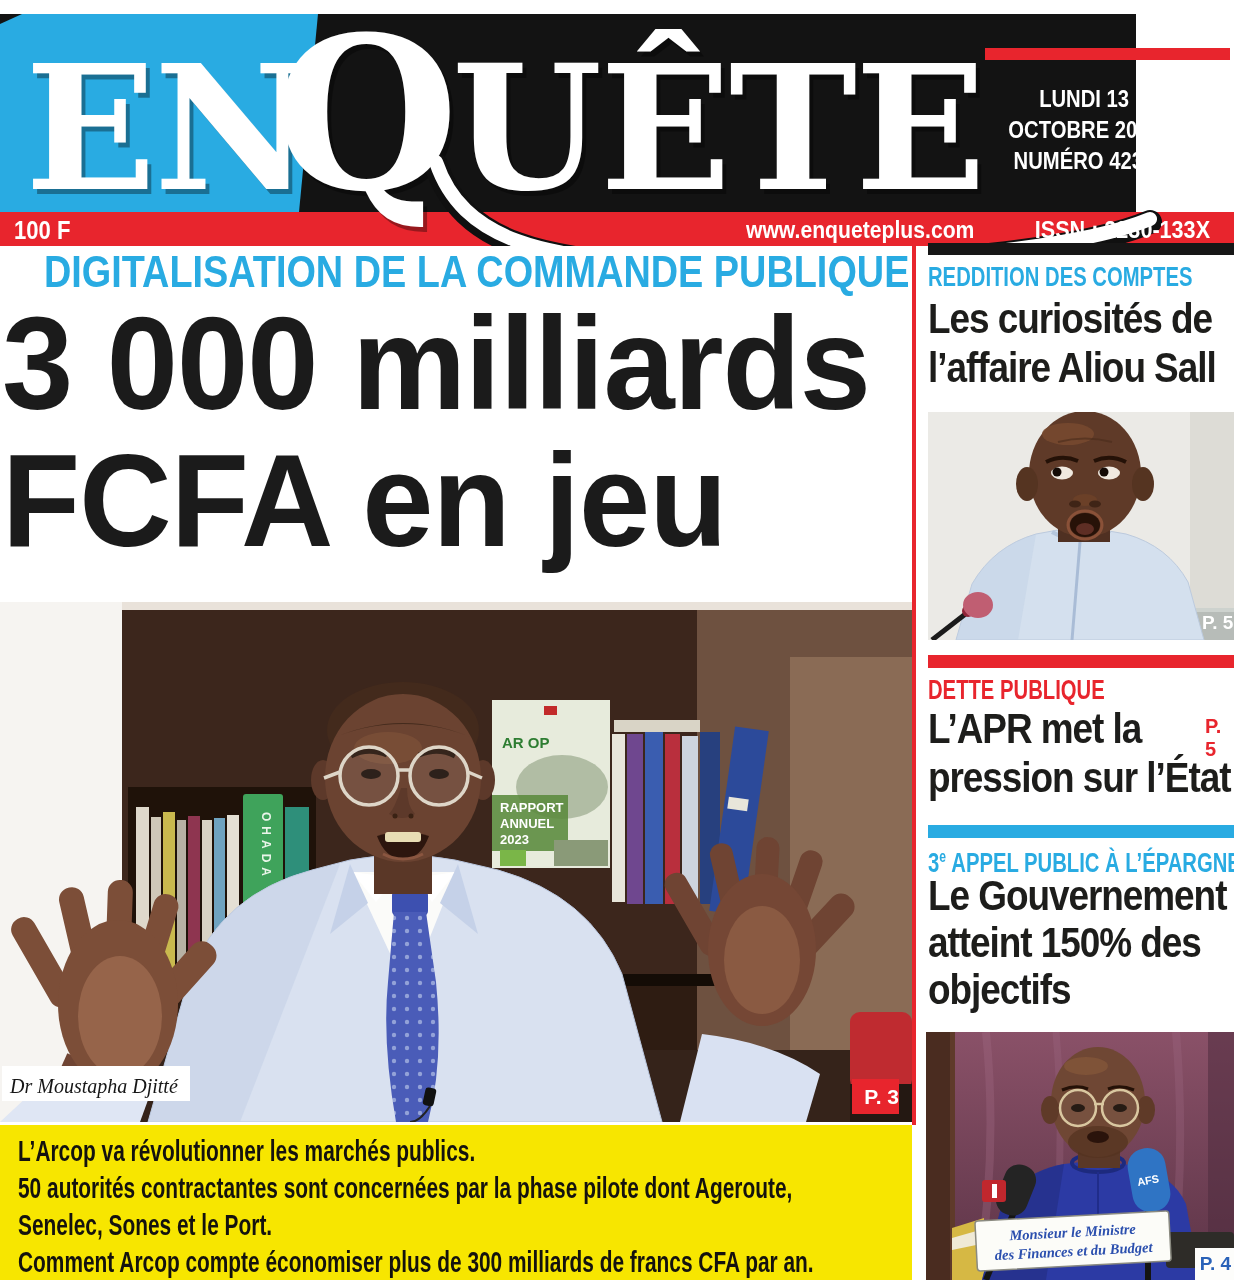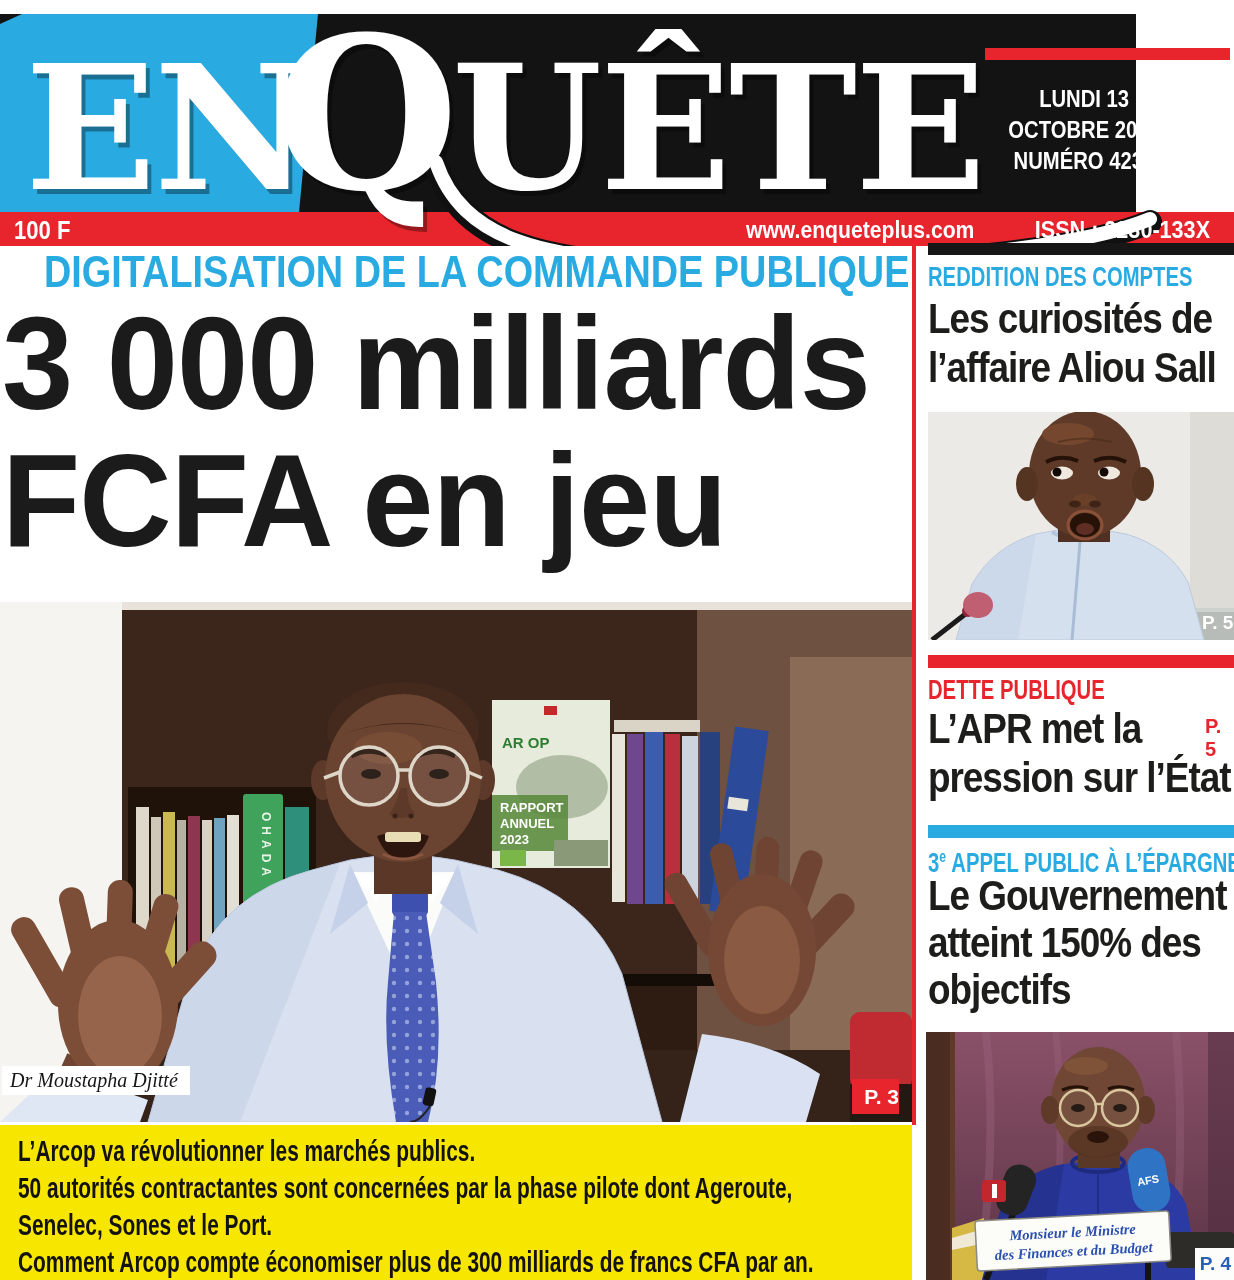--- a/index.html
+++ b/index.html
@@ -19,21 +19,21 @@
   .date-lines{left:956px;top:70px;width:256px;text-align:center;color:#fff;
               font-weight:bold;font-size:23px;line-height:31px;}
   .price{left:14px;top:201px;color:#fff;font-weight:bold;font-size:26px;}
   .website{left:736px;top:203px;width:246px;text-align:center;color:#fff;font-weight:bold;font-size:23px;}
   .issn{left:1020px;top:202px;width:200px;text-align:right;color:#fff;font-weight:bold;font-size:24px;}
   
   .kicker-main{left:6px;top:250px;color:var(--c-cyan,#29ABE2);font-weight:bold;font-size:44px;line-height:44px;margin-left:38px;}
   .headline-main{left:2px;top:295px;font-weight:bold;font-size:132px;line-height:137px;
                  letter-spacing:-1px;color:var(--c-ink,#1b1b1b);}
   .lead-photo{left:0;top:602px;}
-  .caption{left:2px;top:1066px;background:#fff;padding:3px 12px 3px 8px;
+  .caption{left:2px;top:1066px;background:#fff;padding:9px 12px 3px 8px;
            font-family:"Liberation Serif",serif;font-style:italic;font-size:20px;color:#161616;}
   .pref-badge{left:852px;top:1079px;width:47px;height:35px;background:var(--c-red,#E8252D);
               color:#fff;font-weight:bold;font-size:21px;text-align:right;line-height:35px;}
   .summary{left:0;top:1125px;width:912px;height:155px;background:var(--c-yellow,#F7E600);
            padding-top:8px;box-sizing:border-box;}
   .summary .line{height:37px;line-height:37px;padding-left:18px;font-weight:bold;font-size:29px;color:#14120e;}
   .vline{left:912px;top:243px;width:4px;height:882px;background:var(--c-red,#E8252D);}
   
   .sidebar{left:928px;top:0;width:306px;height:912px;}
   .rule{left:0;width:306px;height:13px;}

